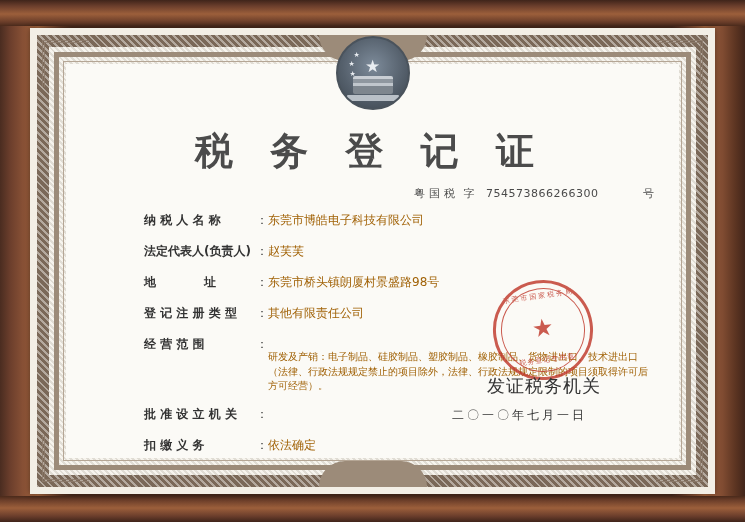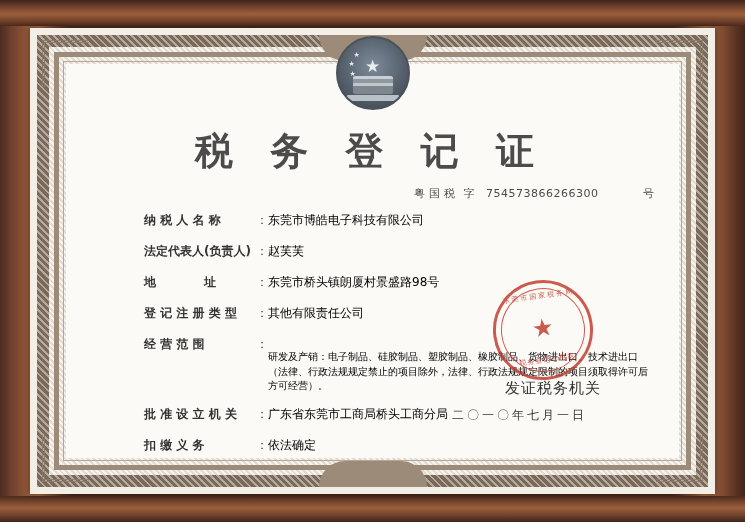--- a/index.html
+++ b/index.html
@@ -247,21 +247,21 @@
     font-weight: bold;
     color: #333;
     white-space: nowrap;
   }
   .row .colon {
     flex: 0 0 10px;
     text-align: left;
   }
   .row .value {
     flex: 1;
-    color: #000000;
+    color: #a16207;
   }
   .row.scope .value {
     line-height: 1.45;
     font-size: 10px;
     margin-top: 14px;
   }
   .row.scope { margin-bottom: 12px; }
 
   
   .seal {
@@ -302,21 +302,21 @@
     text-align: center;
     font-size: 7px;
     letter-spacing: 1px;
   }
 
   
   .issuer {
     position: absolute;
     right: 78px;
     bottom: 60px;
-    font-size: 15px;
+    font-size: 18px;
     color: #333;
     letter-spacing: 1px;
     text-align: right;
   }
   .date {
     position: absolute;
     right: 92px;
     bottom: 34px;
     font-size: 12px;
     color: #333;
@@ -393,21 +393,20 @@
 
         <div class="row scope">
           <span class="label">经 营 范 围</span>
           <span class="colon">：</span>
           <span class="value">研发及产销：电子制品、硅胶制品、塑胶制品、橡胶制品、货物进出口、技术进出口（法律、行政法规规定禁止的项目除外，法律、行政法规规定限制的项目须取得许可后方可经营）。</span>
         </div>
 
         <div class="row">
           <span class="label">批 准 设 立 机 关</span>
           <span class="colon">：</span>
-          <span class="value">广东省东莞市工商局桥头工商分局</span>
         </div>
 
         <div class="row">
           <span class="label">扣 缴 义 务</span>
           <span class="colon">：</span>
           <span class="value">依法确定</span>
         </div>
 
       </div>
 

